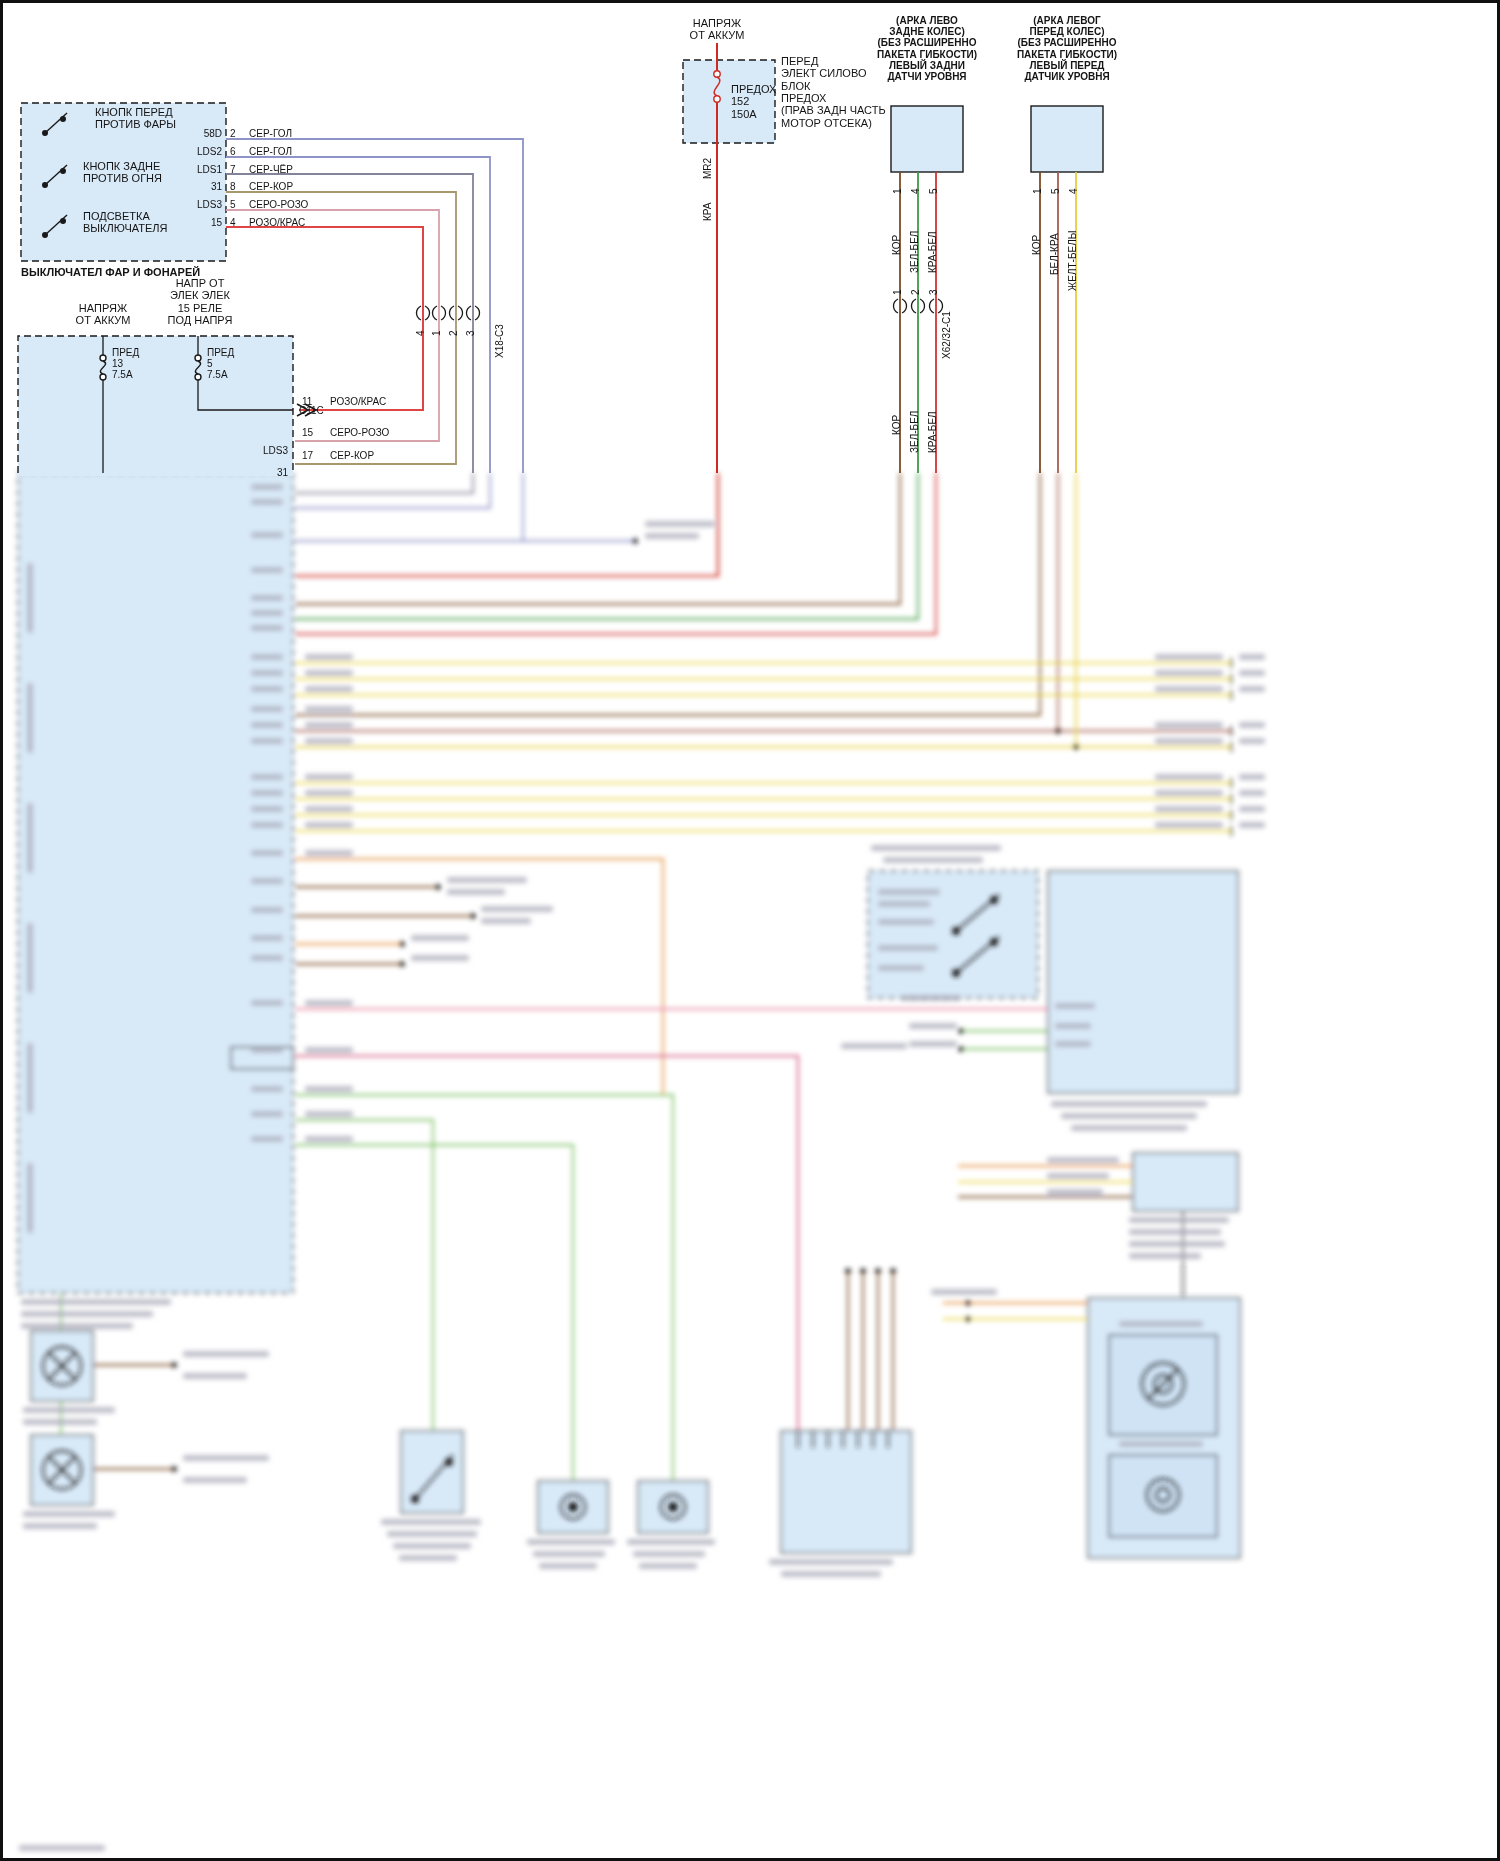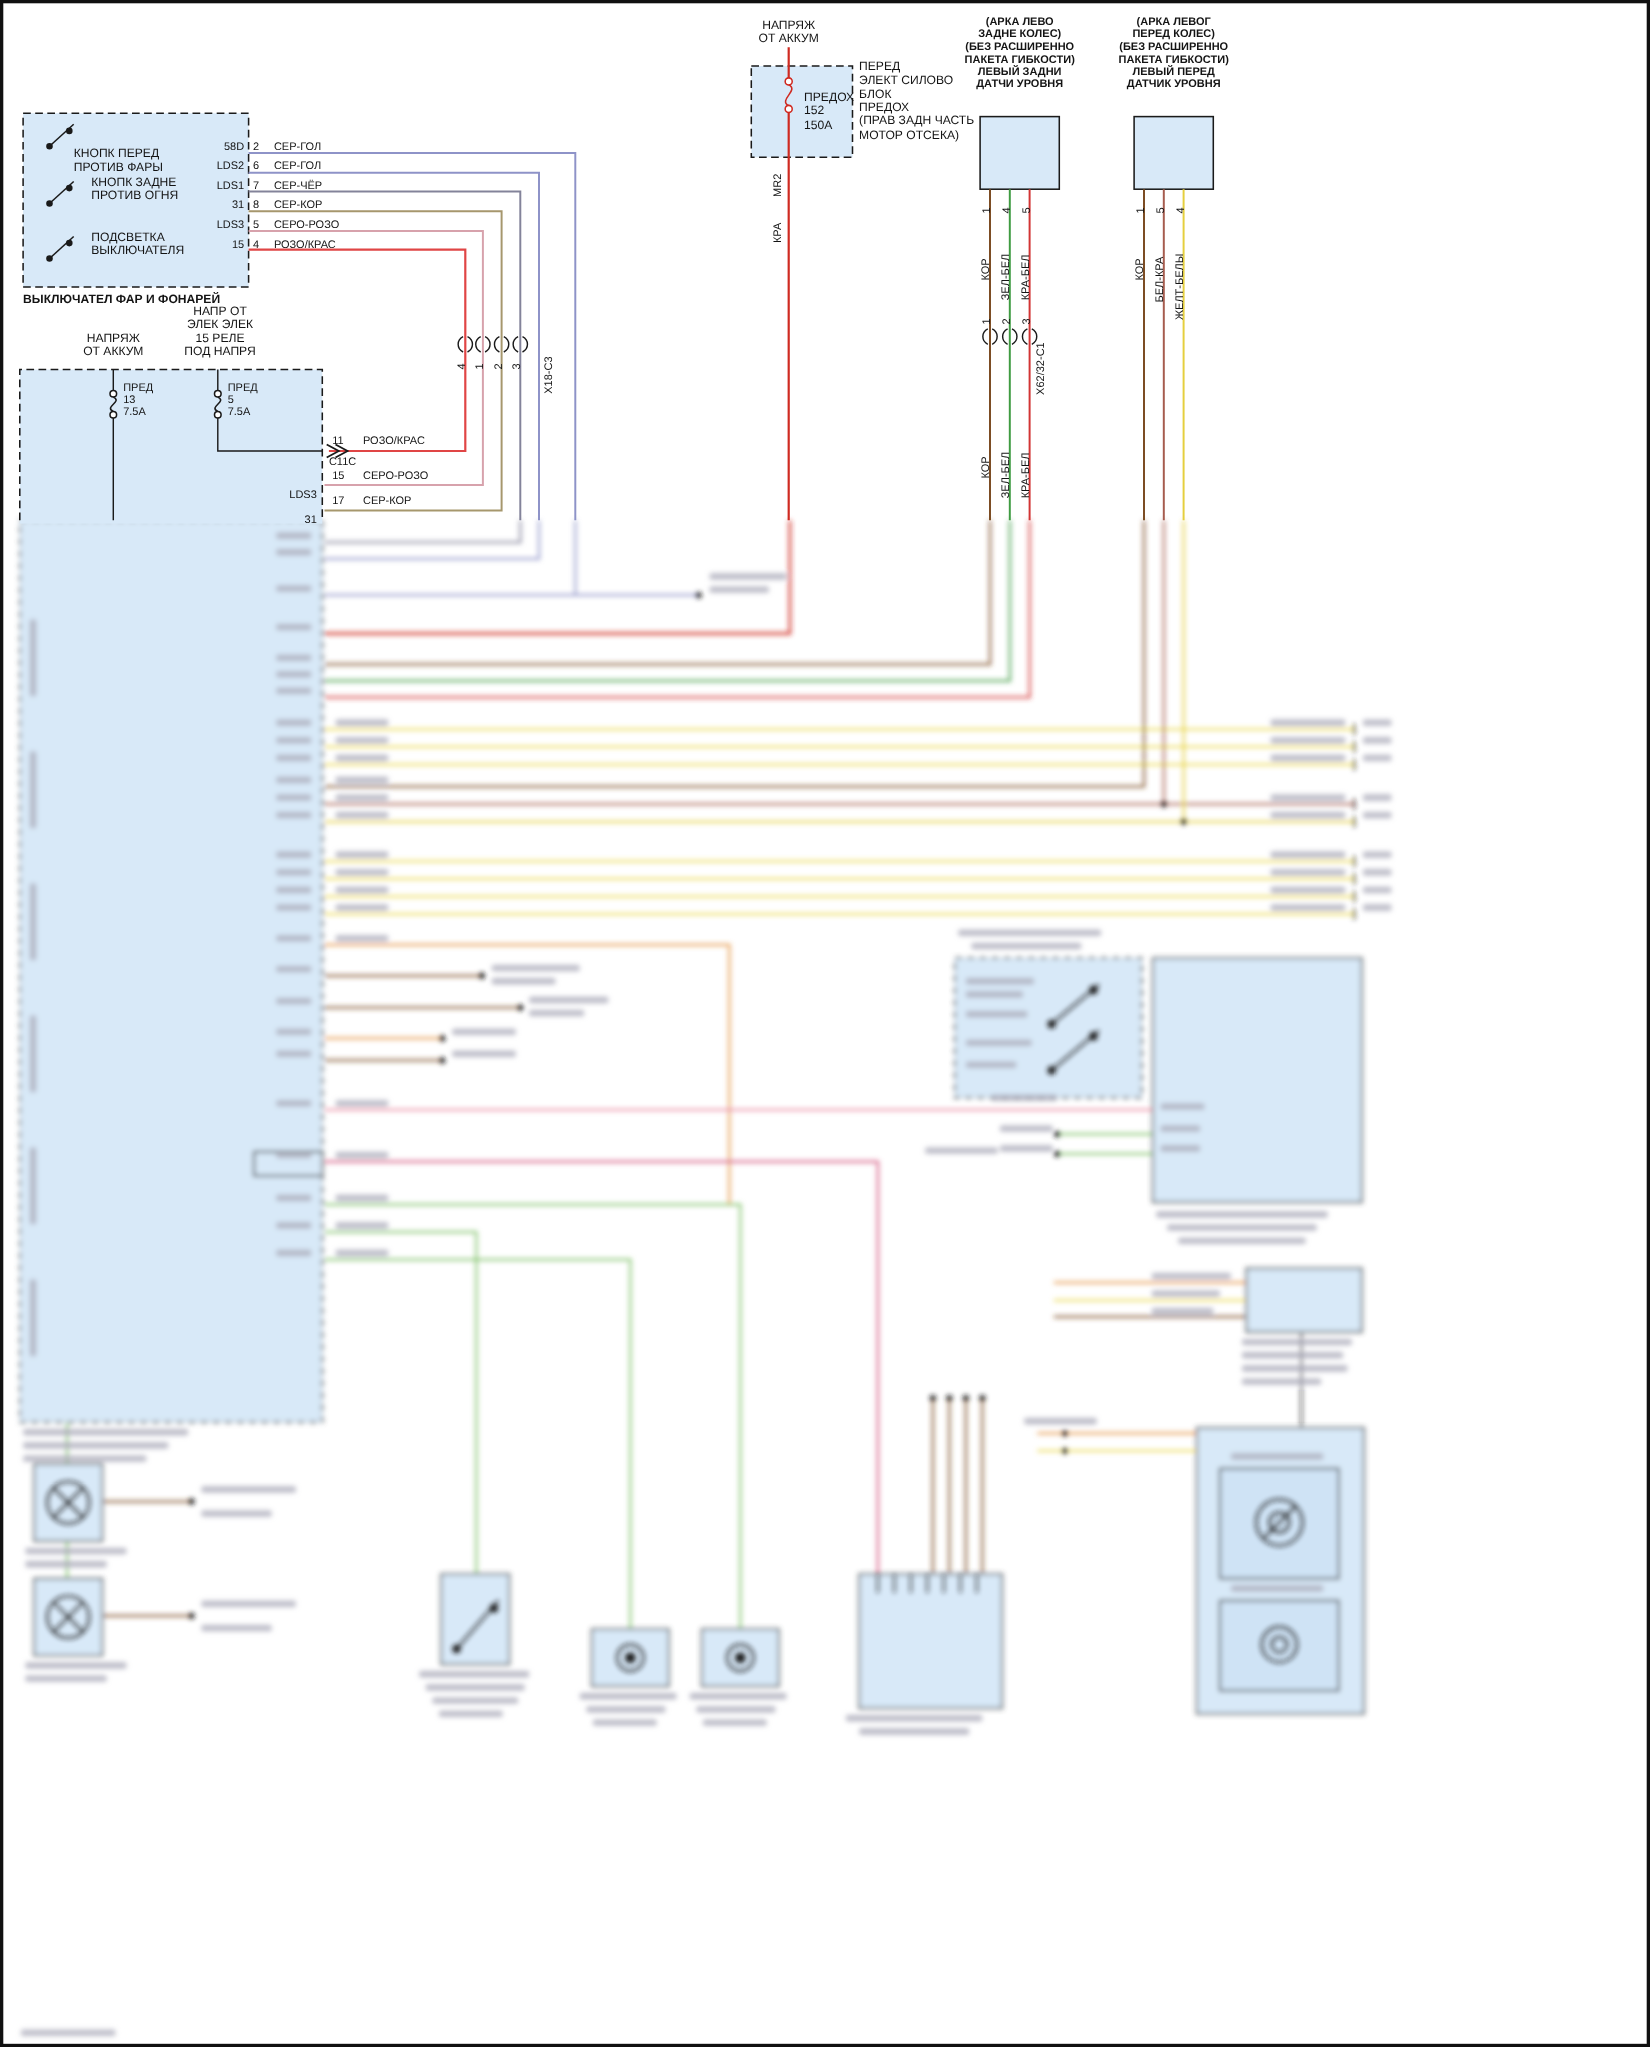--- a/index.html
+++ b/index.html
@@ -380,21 +380,21 @@
       <div class="label rot" style="left: 938px; top: 356px; font-size: 10px;">X62/32-C1</div>
       <div class="label rot" style="left: 888px; top: 432px; font-size: 10px;">КОР</div>
       <div class="label rot" style="left: 906px; top: 450px; font-size: 10px;">ЗЕЛ-БЕЛ</div>
       <div class="label rot" style="left: 924px; top: 450px; font-size: 10px;">КРА-БЕЛ</div>
       <div class="label rot" style="left: 1029px; top: 191px; font-size: 10px;">1</div>
       <div class="label rot" style="left: 1047px; top: 191px; font-size: 10px;">5</div>
       <div class="label rot" style="left: 1065px; top: 191px; font-size: 10px;">4</div>
       <div class="label rot" style="left: 1028px; top: 252px; font-size: 10px;">КОР</div>
       <div class="label rot" style="left: 1046px; top: 272px; font-size: 10px;">БЕЛ-КРА</div>
       <div class="label rot" style="left: 1064px; top: 288px; font-size: 10px;">ЖЕЛТ-БЕЛЫ</div>
-      <div class="label" style="left: 64px; top: 103px; margin-top: 28px;">КНОПК ПЕРЕД
+      <div class="label" style="left: 92px; top: 103px;">КНОПК ПЕРЕД
 ПРОТИВ ФАРЫ</div>
       <div class="label" style="left: 80px; top: 157px;">КНОПК ЗАДНЕ
 ПРОТИВ ОГНЯ</div>
       <div class="label" style="left: 80px; top: 207px;">ПОДСВЕТКА
 ВЫКЛЮЧАТЕЛЯ</div>
       <div class="label" style="left: 18px; top: 263px; font-weight: bold;">ВЫКЛЮЧАТЕЛ ФАР И ФОНАРЕЙ</div>
       <div class="label right" style="left: 219px; top: 125px; font-size: 10px;">58D</div>
       <div class="label right" style="left: 219px; top: 143px; font-size: 10px;">LDS2</div>
       <div class="label right" style="left: 219px; top: 161px; font-size: 10px;">LDS1</div>
       <div class="label right" style="left: 219px; top: 178px; font-size: 10px;">31</div>
@@ -424,21 +424,21 @@
 15 РЕЛЕ
 ПОД НАПРЯ</div>
       <div class="label" style="left: 109px; top: 344px; font-size: 10px;">ПРЕД
 13
 7.5А</div>
       <div class="label" style="left: 204px; top: 344px; font-size: 10px;">ПРЕД
 5
 7.5А</div>
       <div class="label" style="left: 299px; top: 393px; font-size: 10px;">11</div>
       <div class="label" style="left: 327px; top: 393px; font-size: 10px;">РОЗО/КРАС</div>
-      <div class="label" style="left: 296px; top: 412px; font-size: 10px; text-align: right;">C11C</div>
+      <div class="label" style="left: 296px; top: 402px; font-size: 10px; text-align: right;">C11C</div>
       <div class="label" style="left: 299px; top: 424px; font-size: 10px;">15</div>
       <div class="label" style="left: 327px; top: 424px; font-size: 10px;">СЕРО-РОЗО</div>
       <div class="label right" style="left: 285px; top: 442px; font-size: 10px;">LDS3</div>
       <div class="label" style="left: 299px; top: 447px; font-size: 10px;">17</div>
       <div class="label" style="left: 327px; top: 447px; font-size: 10px;">СЕР-КОР</div>
       <div class="label right" style="left: 285px; top: 464px; font-size: 10px;">31</div>
     </div>
 </div>
 
 </body></html>

